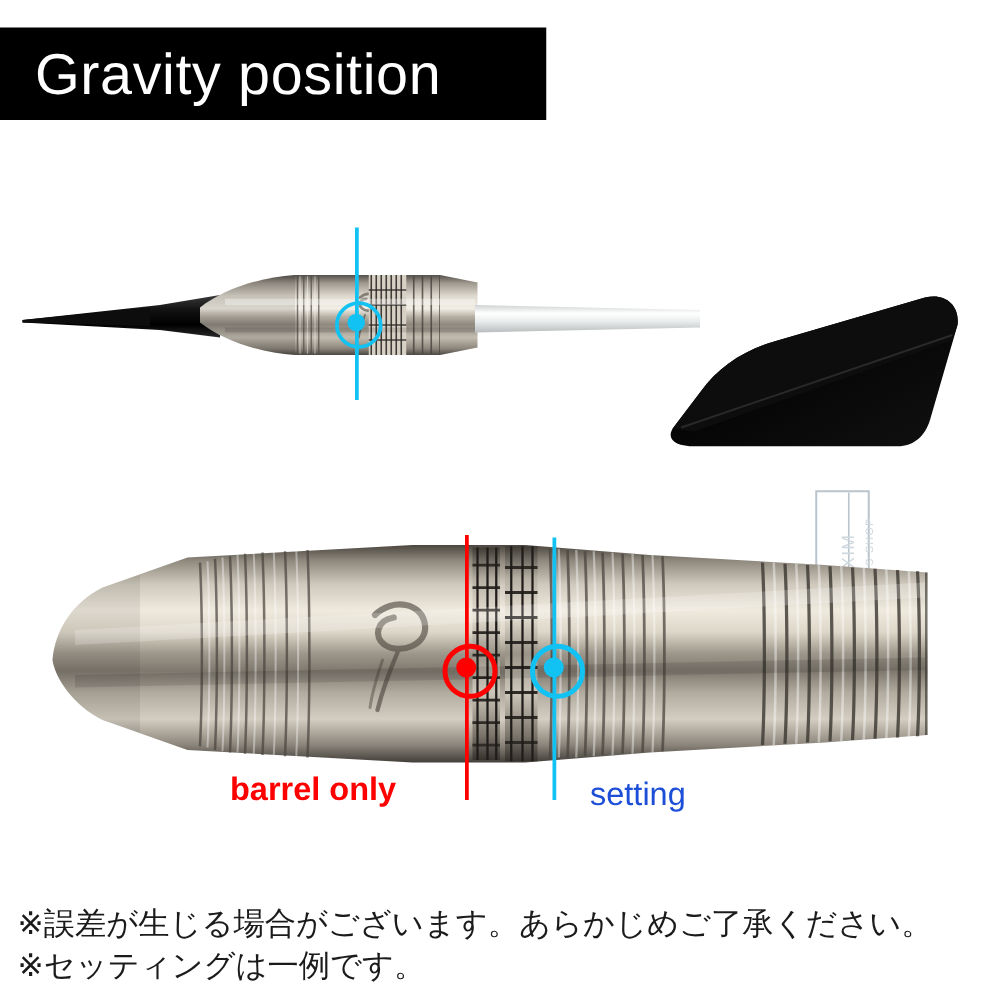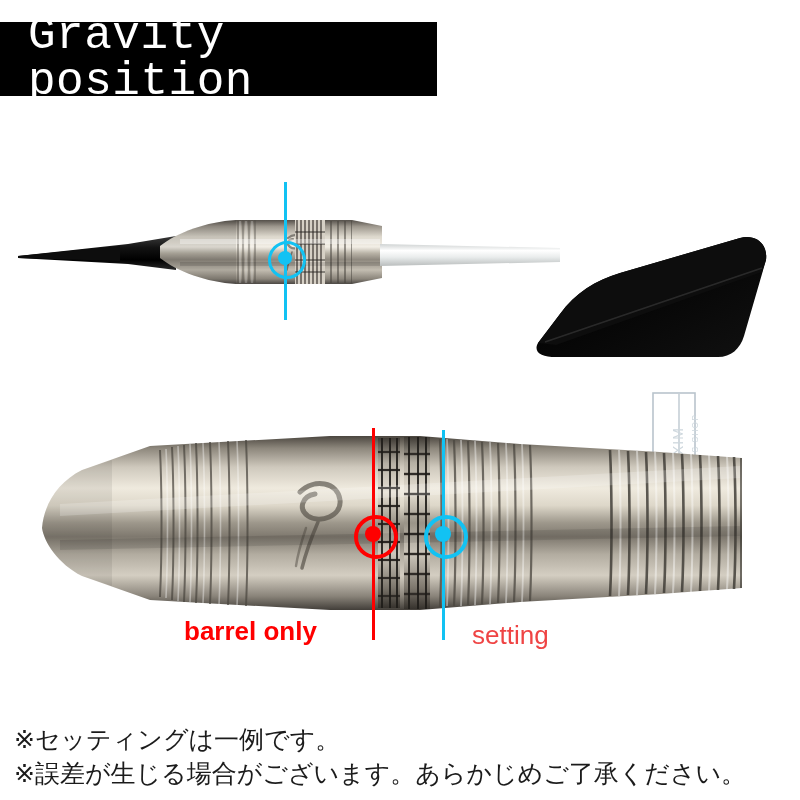--- a/index.html
+++ b/index.html
@@ -26,21 +26,21 @@
     display: flex;
     align-items: center;
   }
   #title-text {
     color: #ffffff;
     font-size: 46px;
     font-weight: 400;
     letter-spacing: 0.5px;
     padding-left: 28px;
     line-height: 1;
-    font-family: Liberation Mono, monospace;
+    font-family: Liberation Sans, sans-serif;
   }
 
   
   #dart-assembly {
     position: absolute;
     left: 0;
     top: 140px;
     width: 800px;
     height: 230px;
   }
@@ -73,21 +73,21 @@
   }
 
   
   .caption {
     position: absolute;
     font-size: 26px;
     font-family: "Liberation Sans", "DejaVu Sans", sans-serif;
     white-space: nowrap;
   }
   #caption-barrel-only { color: #ff0000; left: 184px; top: 616px; font-weight: bold; }
-  #caption-setting     { color: #ef4444; left: 472px; top: 620px; }
+  #caption-setting     { color: #1d4ed8; left: 472px; top: 620px; }
 
   
   #footnotes {
     position: absolute;
     left: 14px;
     top: 722px;
     width: 780px;
   }
   .footnote-line {
     color: #1b1b1b;
@@ -393,15 +393,15 @@
 
   <div class="marker-line cyan" style="left:442px; top:20px; height:210px;"></div>
   <div class="marker-ring" style="left:424px; top:105px; width:36px; height:36px; border:4px solid #12c2f3;"></div>
   <div class="marker-dot" style="left:435px; top:116px; width:16px; height:16px; background:#12c2f3;"></div>
 </div>
 
 <span class="caption" id="caption-barrel-only">barrel only</span>
 <span class="caption" id="caption-setting">setting</span>
 
 <div id="footnotes">
+  <div class="footnote-line">※誤差が生じる場合がございます。あらかじめご了承ください。</div>
   <div class="footnote-line">※セッティングは一例です。</div>
-  <div class="footnote-line">※誤差が生じる場合がございます。あらかじめご了承ください。</div>
 </div>
 
 </body></html>

